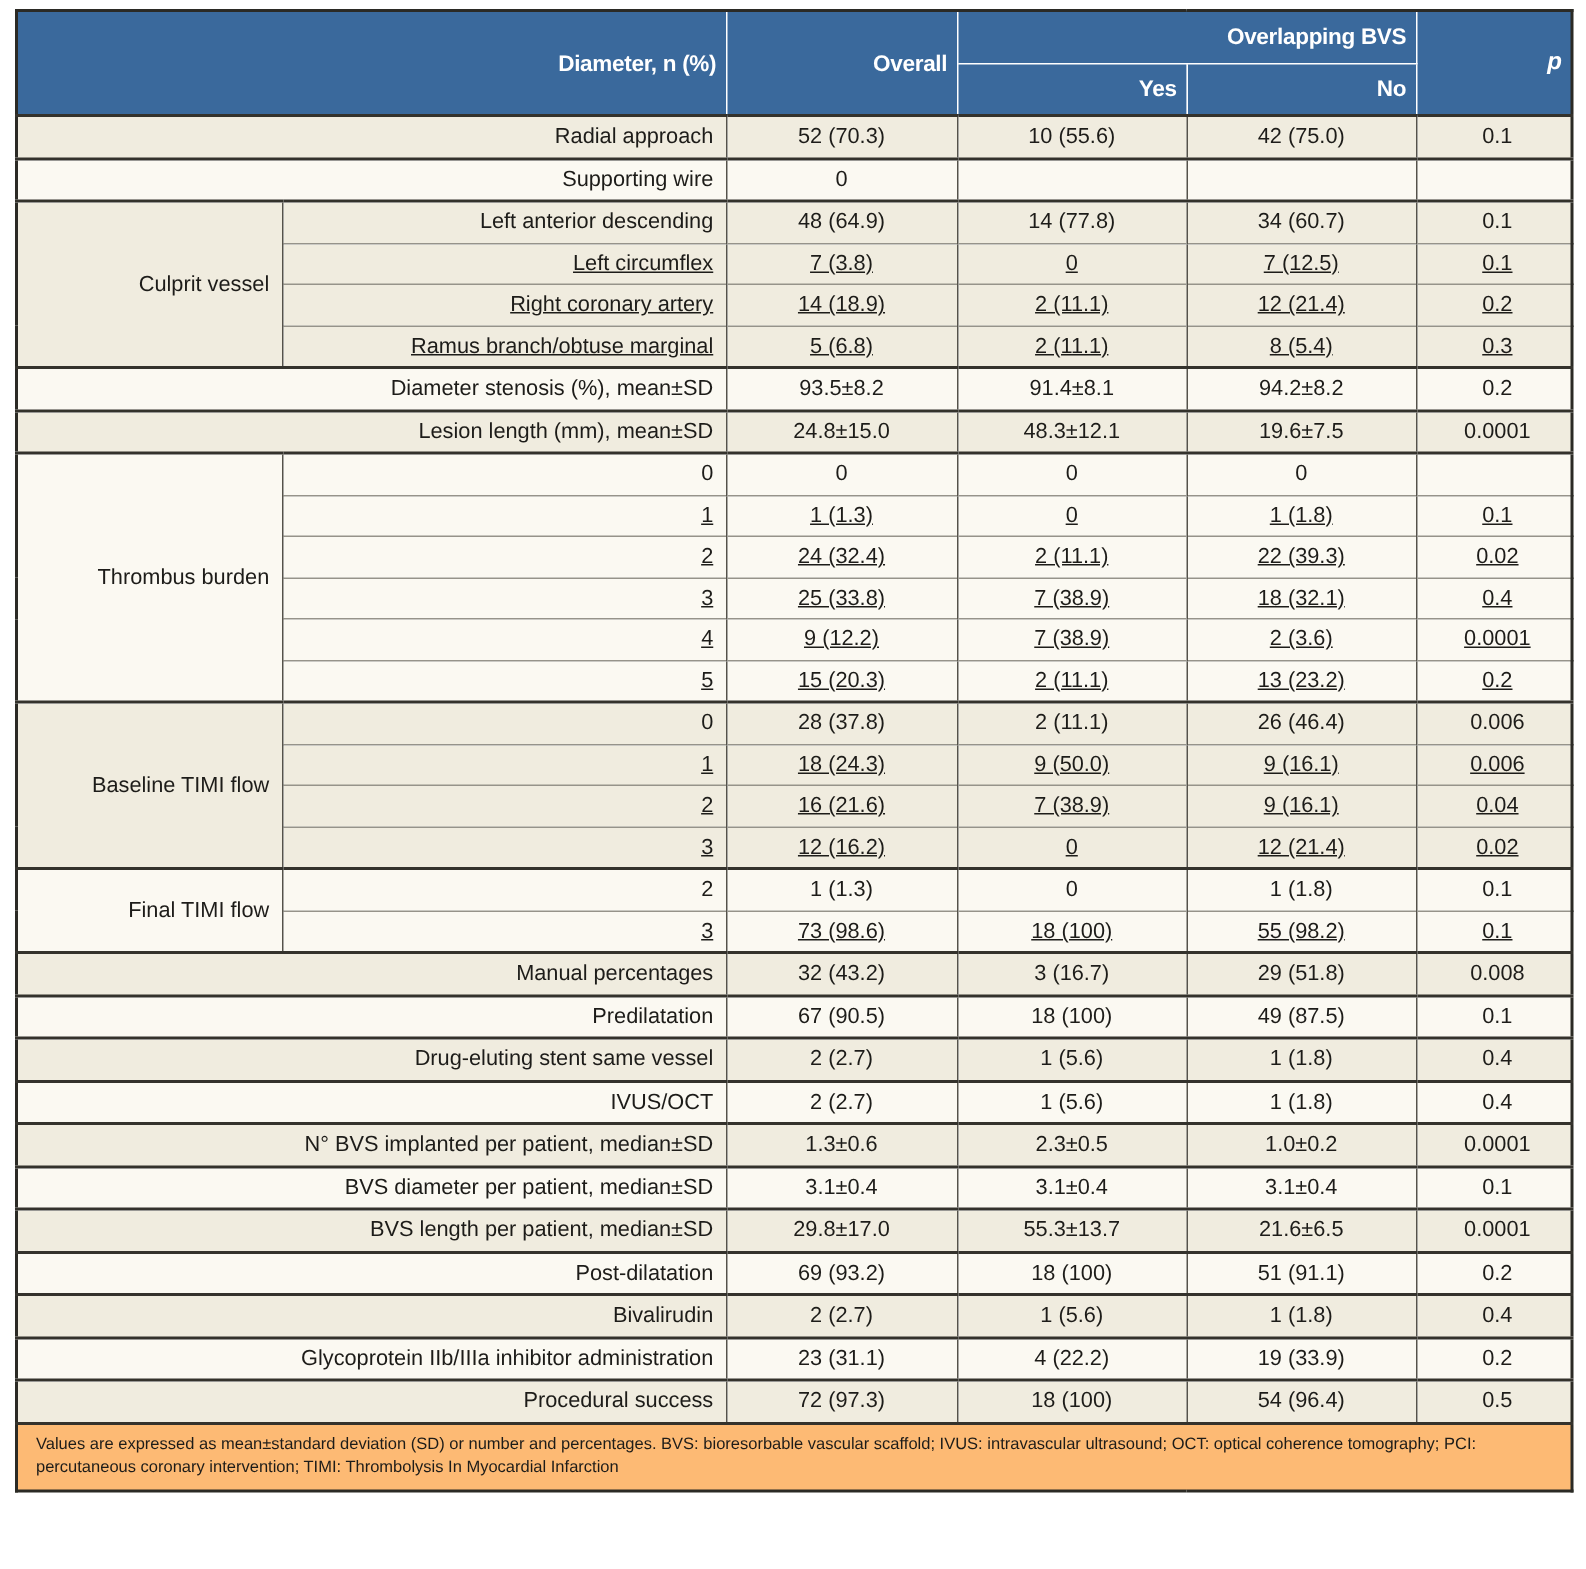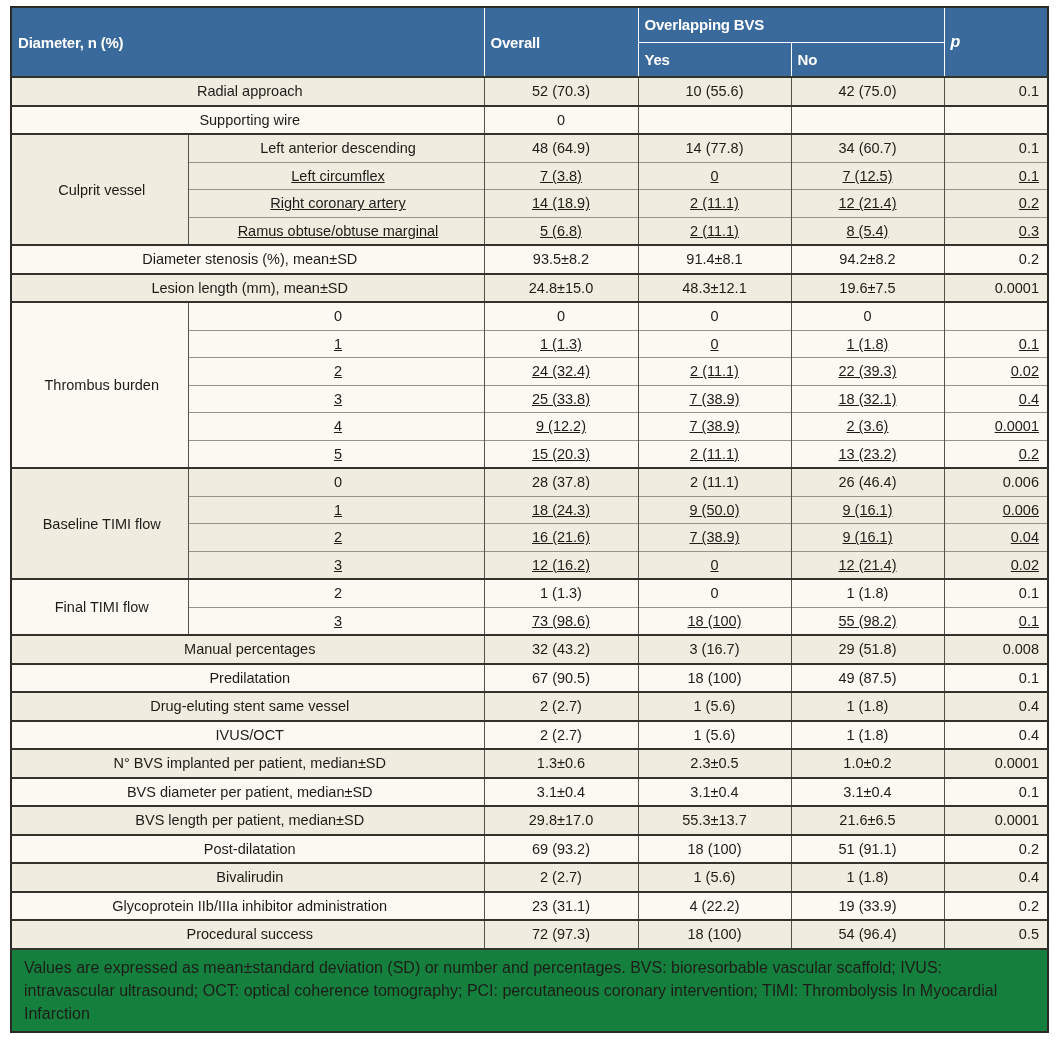--- a/index.html
+++ b/index.html
@@ -8,40 +8,40 @@
   .title {
     font-weight:bold; font-size:15.5px; letter-spacing:-0.2px;
     margin:1px 0 12px 1px; color:#000;
   }
   table.main {
     border-collapse:collapse; table-layout:fixed;
     width:1037px; border:2px solid #2b2a25;
   }
   th {
     background:#3a699c; color:#ffffff; font-weight:700; font-size:15px;
-    letter-spacing:-0.2px; text-align:left; border:1px solid #ffffff;
+    letter-spacing:-0.2px; text-align:right; border:1px solid #ffffff;
     padding:0 6px;
   }
   thead tr { height:35px; }
   .th-p { font-style:italic; font-size:16px; }
   td {
     font-size:14.5px; height:26.5px; padding:0 8px;
     border-left:1px solid #55524a; border-right:1px solid #55524a;
     overflow:hidden; white-space:nowrap;
   }
   tr.beige td { background:#f0ecdf; }
   tr.white td { background:#fbf9f2; }
   tr.group-start td { border-top:2px solid #34322c; }
   tr.sub-row td { border-top:1px solid #96938a;text-decoration:underline; }
-  .label-cell, .sub-cell { text-align:center; padding-left:12px; }
+  .label-cell, .sub-cell { text-align:right; padding-left:12px; }
   .num { text-align:center; }
-  .p-cell { text-align:right; padding-left:13px; }
+  .p-cell { text-align:center; padding-left:13px; }
   tfoot td {
-    background:#15803d; border-top:2px solid #34322c;
-    font-size:16px; line-height:1.45; text-align:left;
+    background:#fdba74; border-top:2px solid #34322c;
+    font-size:11px; line-height:1.45; text-align:left;
     padding:6px 12px; height:auto; white-space:normal;
   }
 </style>
 </head>
 <body>
 
 <div class="page">
 
   <table class="main">
     <colgroup>
@@ -95,21 +95,21 @@
           <td class="p-cell">0.1</td>
         </tr>
         <tr class="beige sub-row">
           <td class="sub-cell">Right coronary artery</td>
           <td class="num">14 (18.9)</td>
           <td class="num">2 (11.1)</td>
           <td class="num">12 (21.4)</td>
           <td class="p-cell">0.2</td>
         </tr>
         <tr class="beige sub-row">
-          <td class="sub-cell">Ramus obtuse/obtuse marginal</td>
+          <td class="sub-cell">Ramus branch/obtuse marginal</td>
           <td class="num">5 (6.8)</td>
           <td class="num">2 (11.1)</td>
           <td class="num">8 (5.4)</td>
           <td class="p-cell">0.3</td>
         </tr>
         <tr class="white group-start">
           <td class="label-cell" rowspan="1" colspan="2">Diameter stenosis (%), mean±SD</td>
           <td class="num">93.5±8.2</td>
           <td class="num">91.4±8.1</td>
           <td class="num">94.2±8.2</td>

